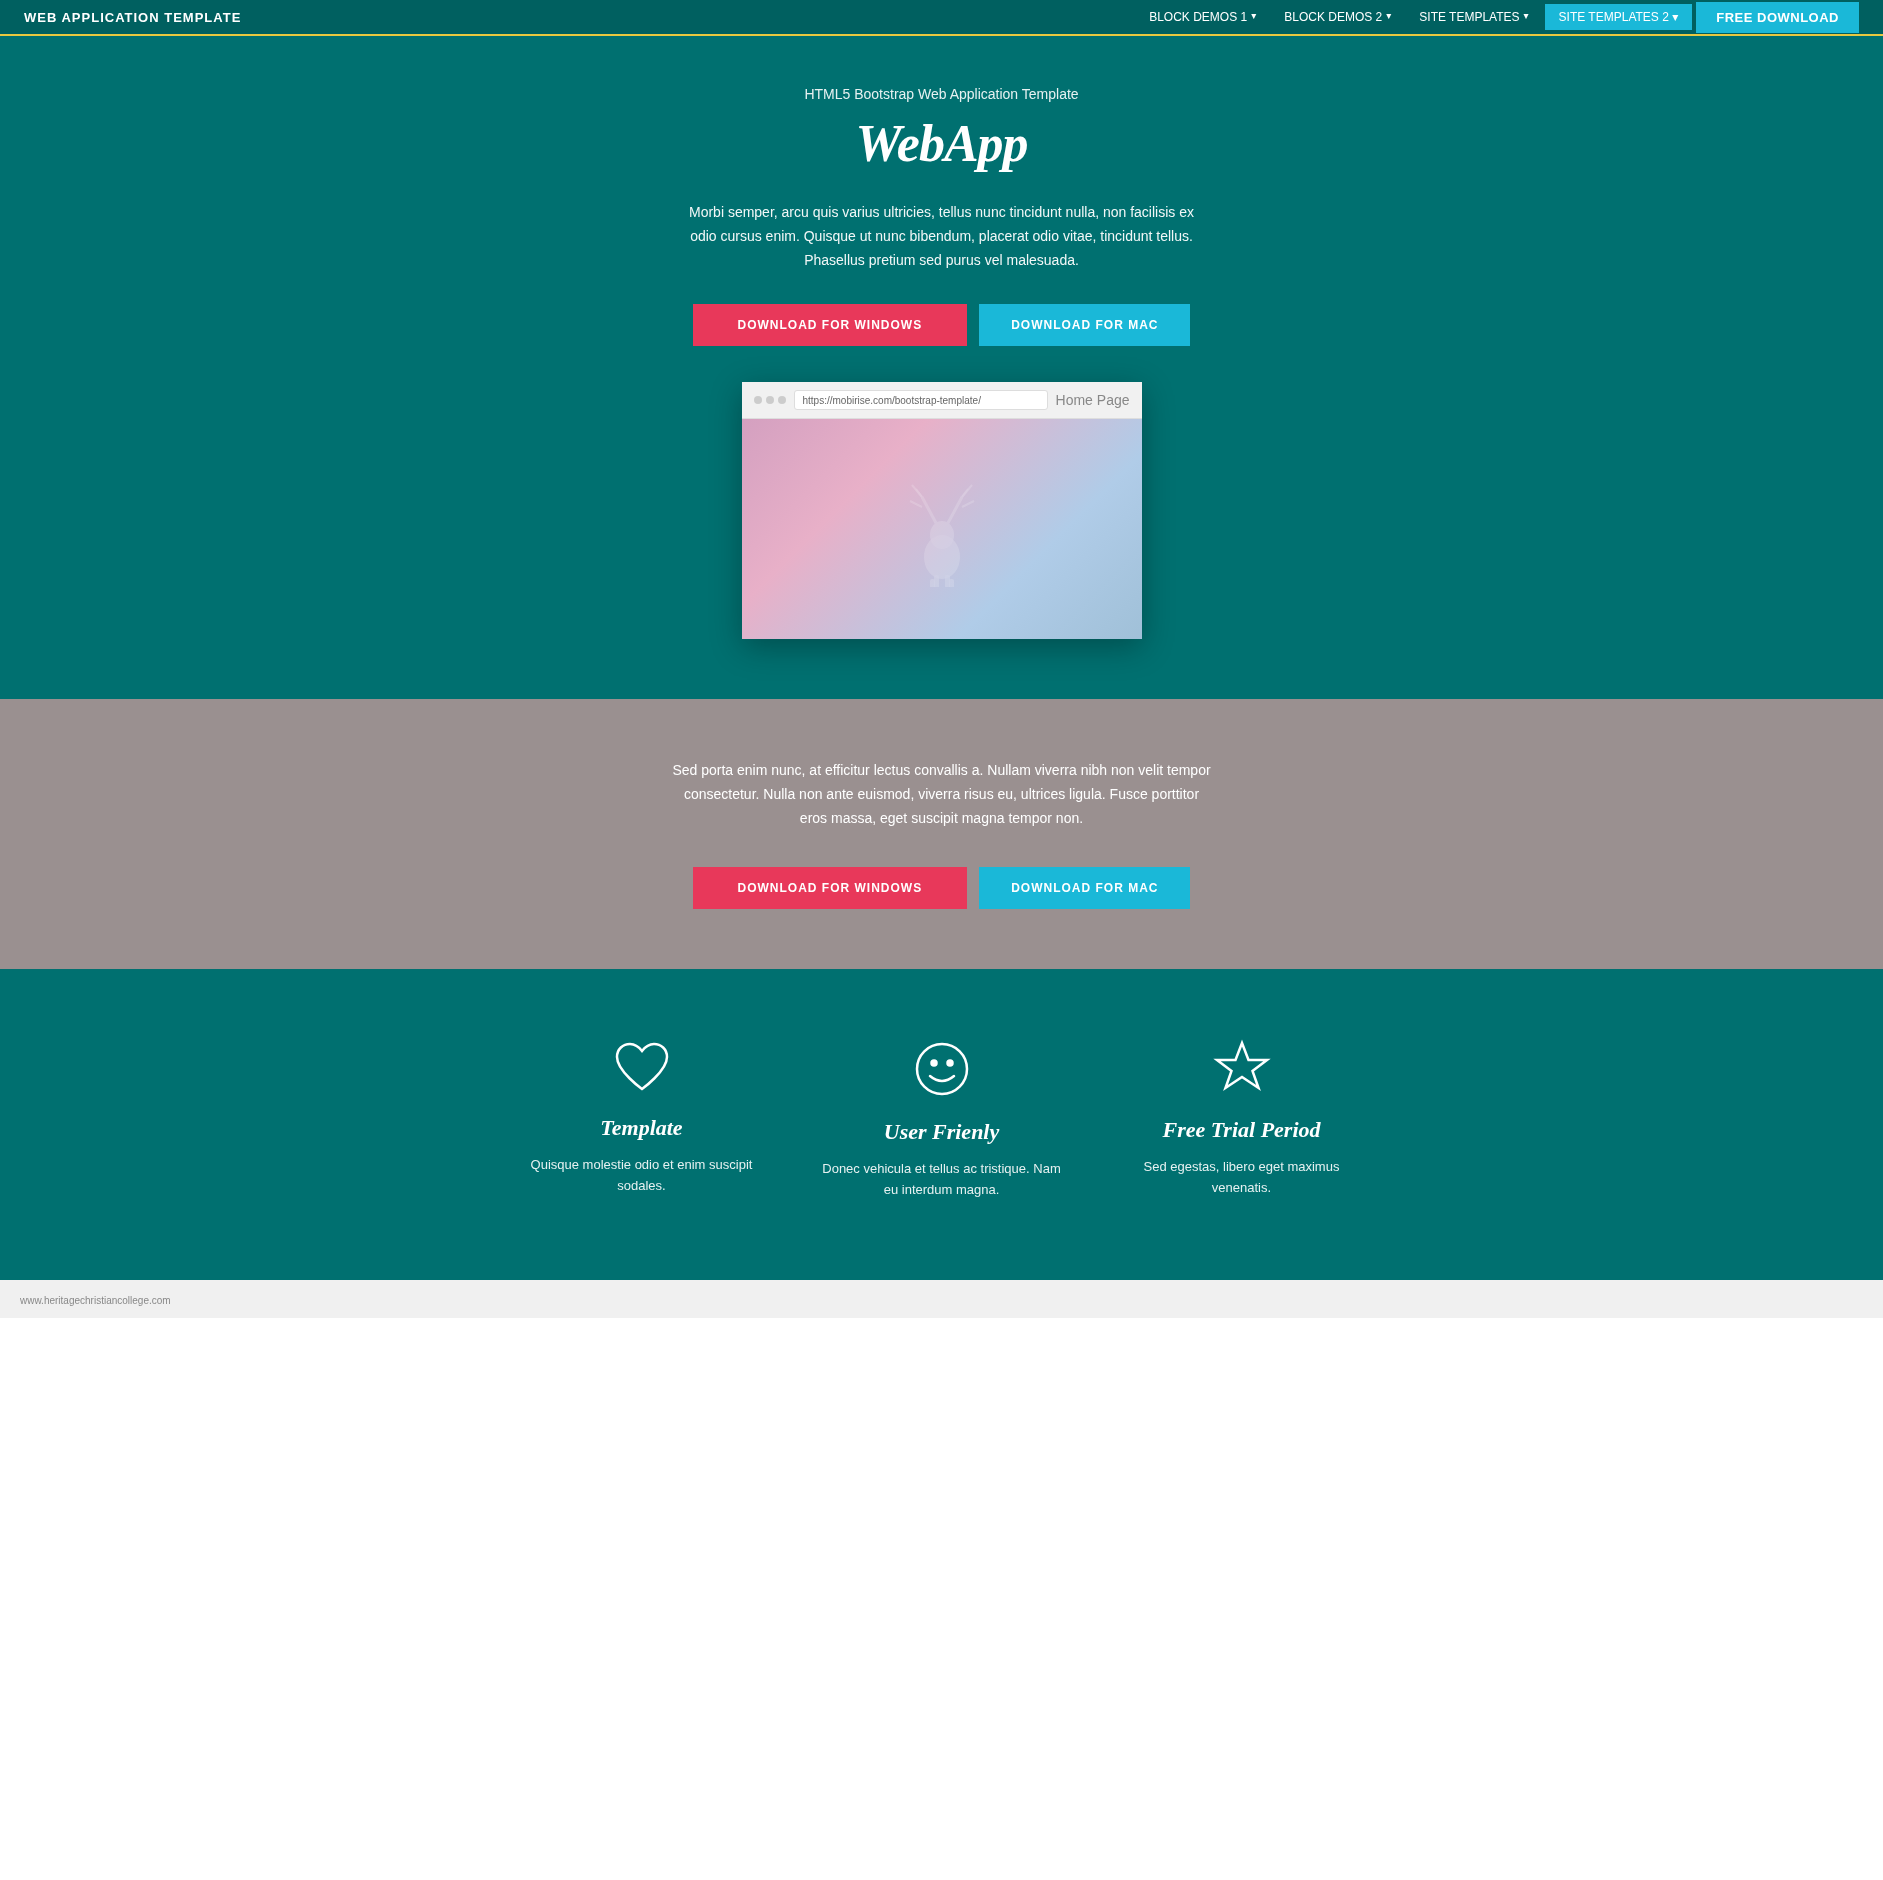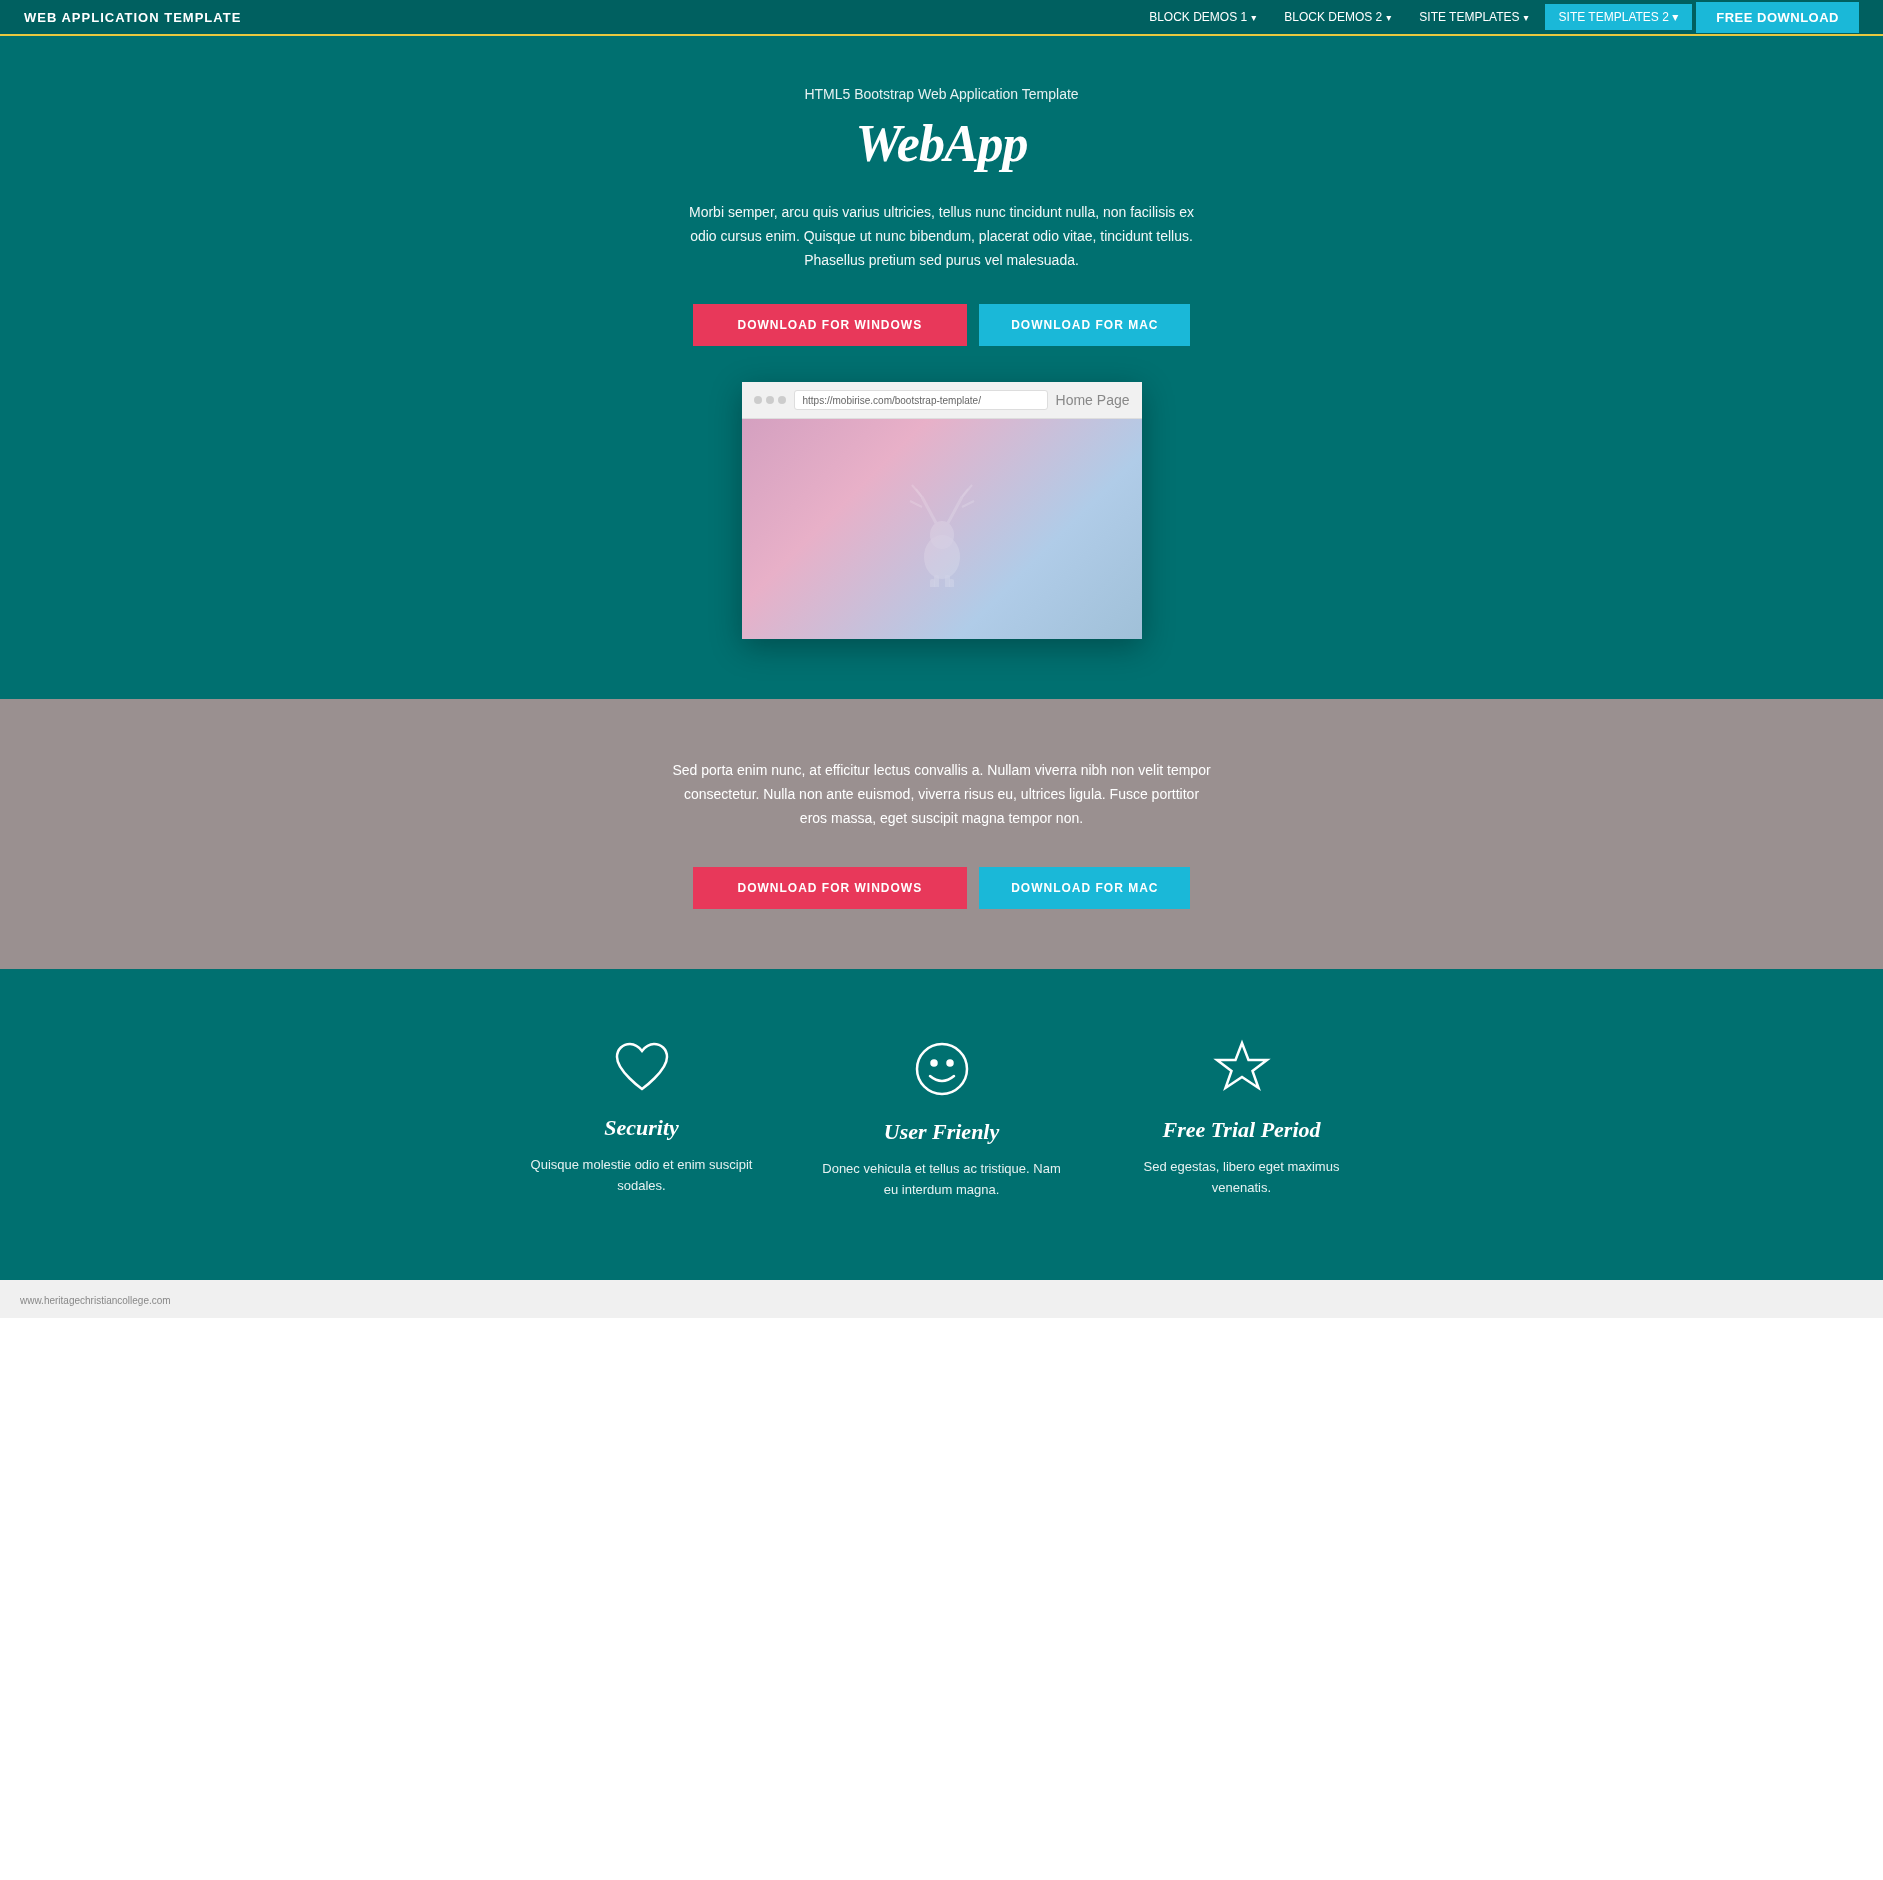--- a/index.html
+++ b/index.html
@@ -28,21 +28,21 @@
       gap: 4px;
     }
     .nav-link {
       color: #fff;
       background: transparent;
       border: none;
       font-size: 12px;
       padding: 8px 12px;
       cursor: pointer;
       display: flex;
-      align-items: center;
+      align-items: flex-start;
       gap: 4px;
     }
     .nav-link .caret { font-size: 10px; }
     .nav-link-active {
       background: #1ab8d8;
       color: #fff;
       border: none;
       font-size: 12px;
       padding: 6px 14px;
       cursor: pointer;
@@ -309,21 +309,21 @@
 
 <section class="features-section">
   <div class="features-grid">
 
     <div class="feature-item">
       <div class="feature-icon">
         <svg width="60" height="56" viewBox="0 0 60 56" fill="none" stroke="white" stroke-width="2.5">
           <path d="M30 50 C30 50 5 32 5 18 C5 10 11 5 18 5 C23 5 27 8 30 12 C33 8 37 5 42 5 C49 5 55 10 55 18 C55 32 30 50 30 50Z"></path>
         </svg>
       </div>
-      <h3 class="feature-title">Security</h3>
+      <h3 class="feature-title">Template</h3>
       <p class="feature-text">Quisque molestie odio et enim suscipit sodales.</p>
     </div>
 
     <div class="feature-item">
       <div class="feature-icon">
         <svg width="60" height="60" viewBox="0 0 60 60" fill="none" stroke="white" stroke-width="2.5">
           <circle cx="30" cy="30" r="25"></circle>
           <circle cx="22" cy="24" r="2.5" fill="white"></circle>
           <circle cx="38" cy="24" r="2.5" fill="white"></circle>
           <path d="M18 37 Q30 47 42 37" stroke-linecap="round"></path>

